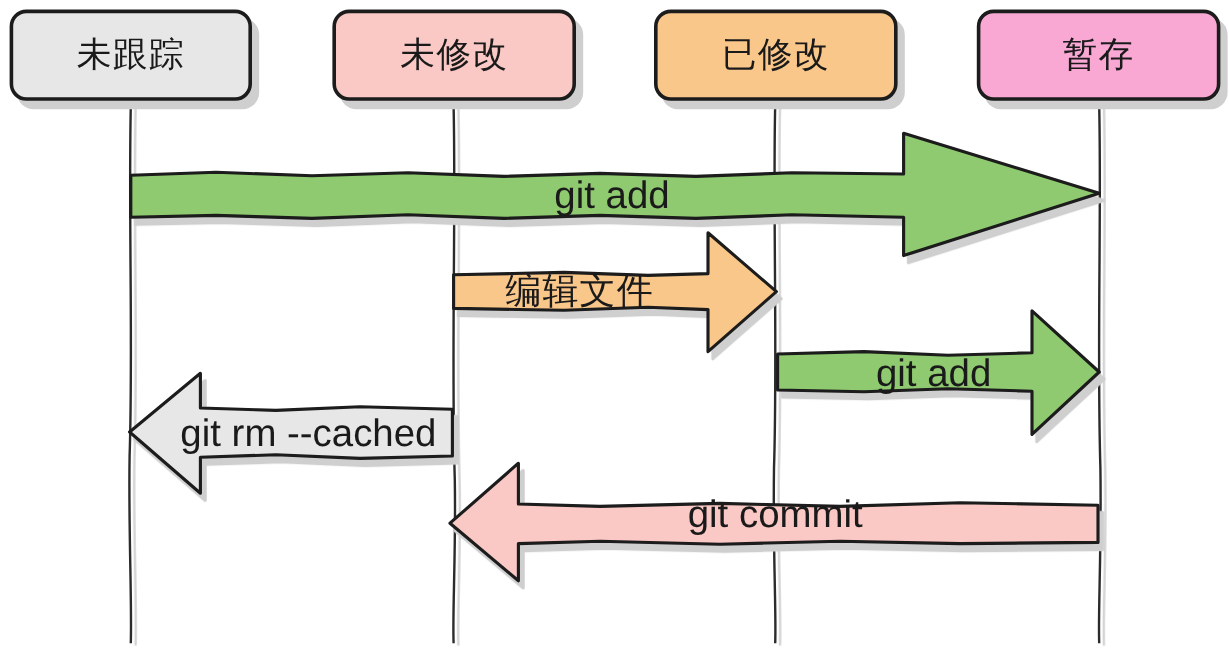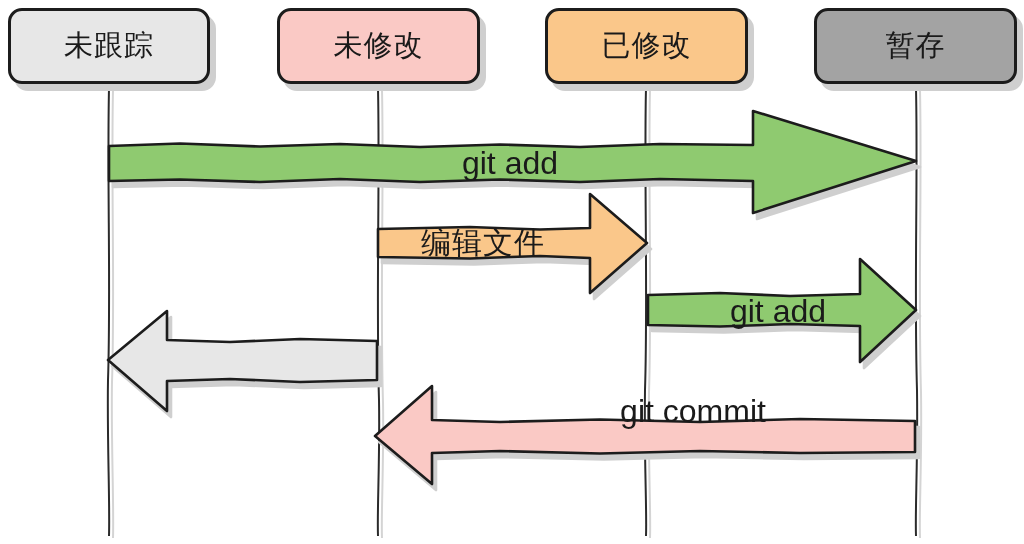--- a/index.html
+++ b/index.html
@@ -19,21 +19,21 @@
     border-radius:14px;
     box-shadow:6px 7px 0 #cfcfcf;
     display:flex;align-items:center;justify-content:center;
     font-size:29px;
     letter-spacing:1px;
     box-sizing:border-box;
   }
   .b1{left:8px;width:202px;background:#e7e7e7;}
   .b2{left:277px;width:203px;background:#fac9c5;}
   .b3{left:545px;width:203px;background:#fac78a;}
-  .b4{left:814px;width:203px;background:#a3a3a3;}
+  .b4{left:814px;width:203px;background:#f9a8d4;}
 
   svg#wires{position:absolute;left:0;top:0;width:1024px;height:544px;}
   .lifeline{
     fill:none;stroke:#2b2b2b;stroke-width:2;
     filter:drop-shadow(4px 2px 0 #d4d4d4);
   }
   .arrow{
     stroke:#1c1c1c;stroke-width:2.6;stroke-linejoin:round;
     filter:drop-shadow(4px 6px 0 #cfcfcf);
   }
@@ -87,15 +87,16 @@
   <div class="state-box b2">
     <span>未修改</span>
   </div>
   <div class="state-box b4">
     <span>暂存</span>
   </div>
 
   <span class="arrow-label" style="left:510px;top:163px;">git add</span>
   <span class="arrow-label cjk" style="left:483px;top:243px;">编辑文件</span>
   <span class="arrow-label" style="left:778px;top:311px;">git add</span>
-  <span class="arrow-label" style="left:646px;top:411px;margin-left:47px;">git commit</span>
+  <span class="arrow-label" style="left:257px;top:361px;">git rm --cached</span>
+  <span class="arrow-label" style="left:646px;top:429px;">git commit</span>
 
 </div>
 
 </body></html>

